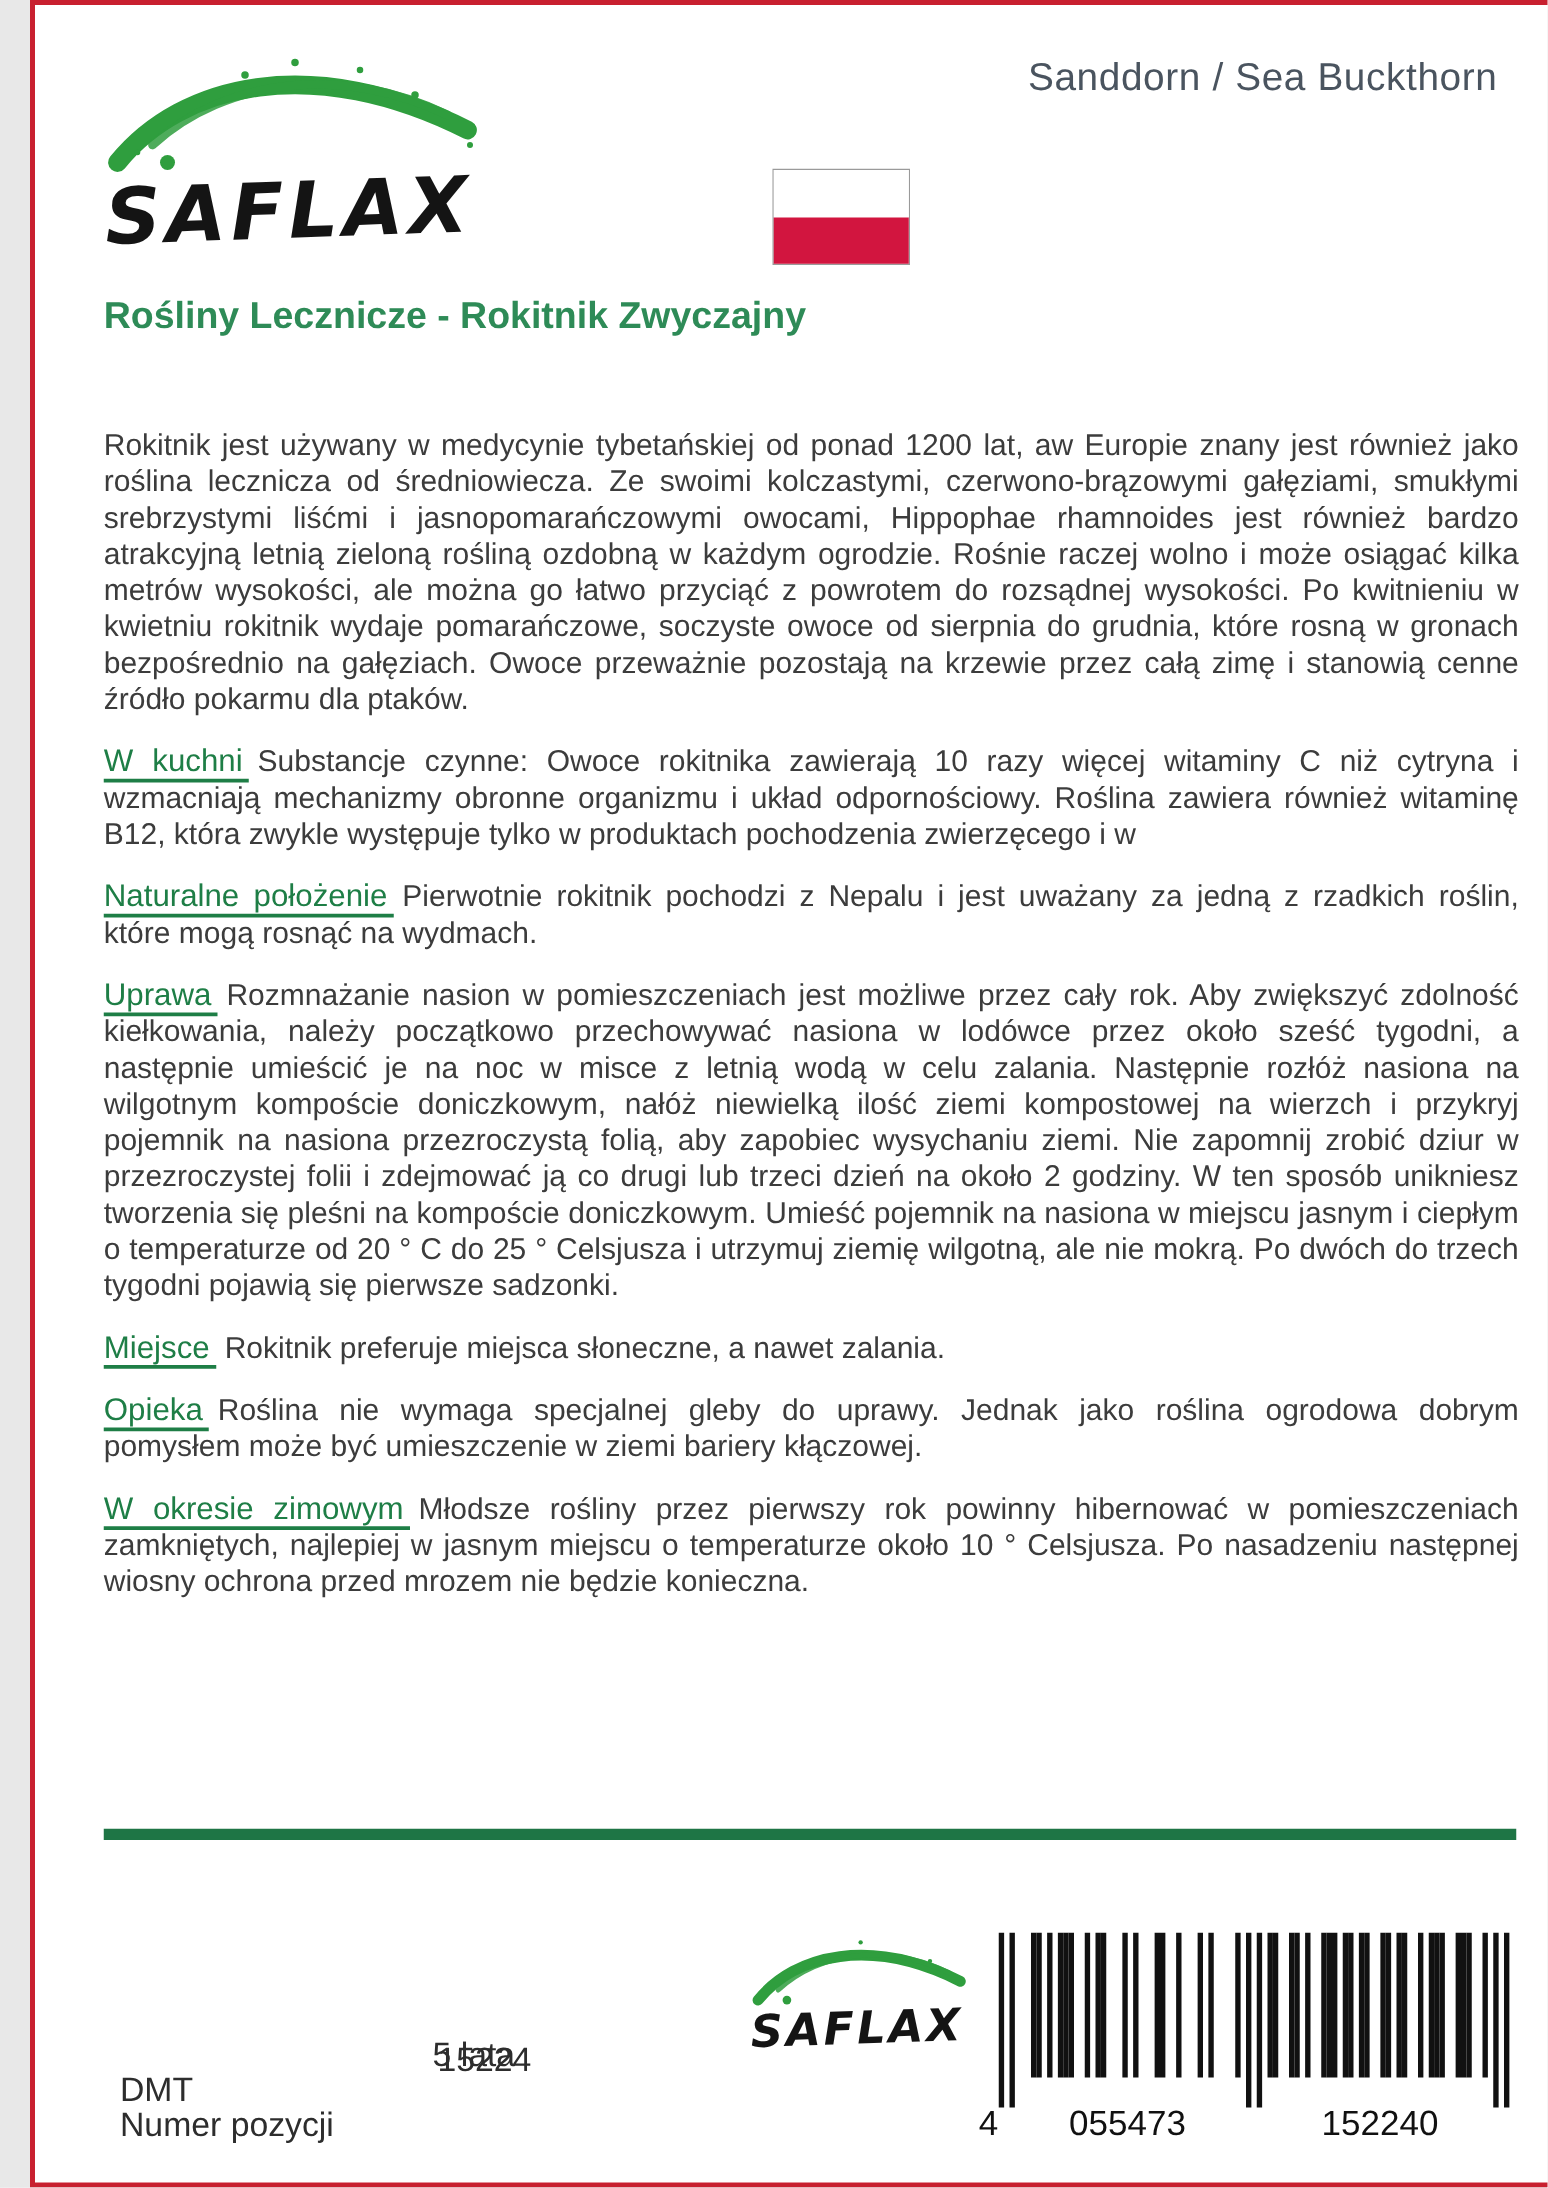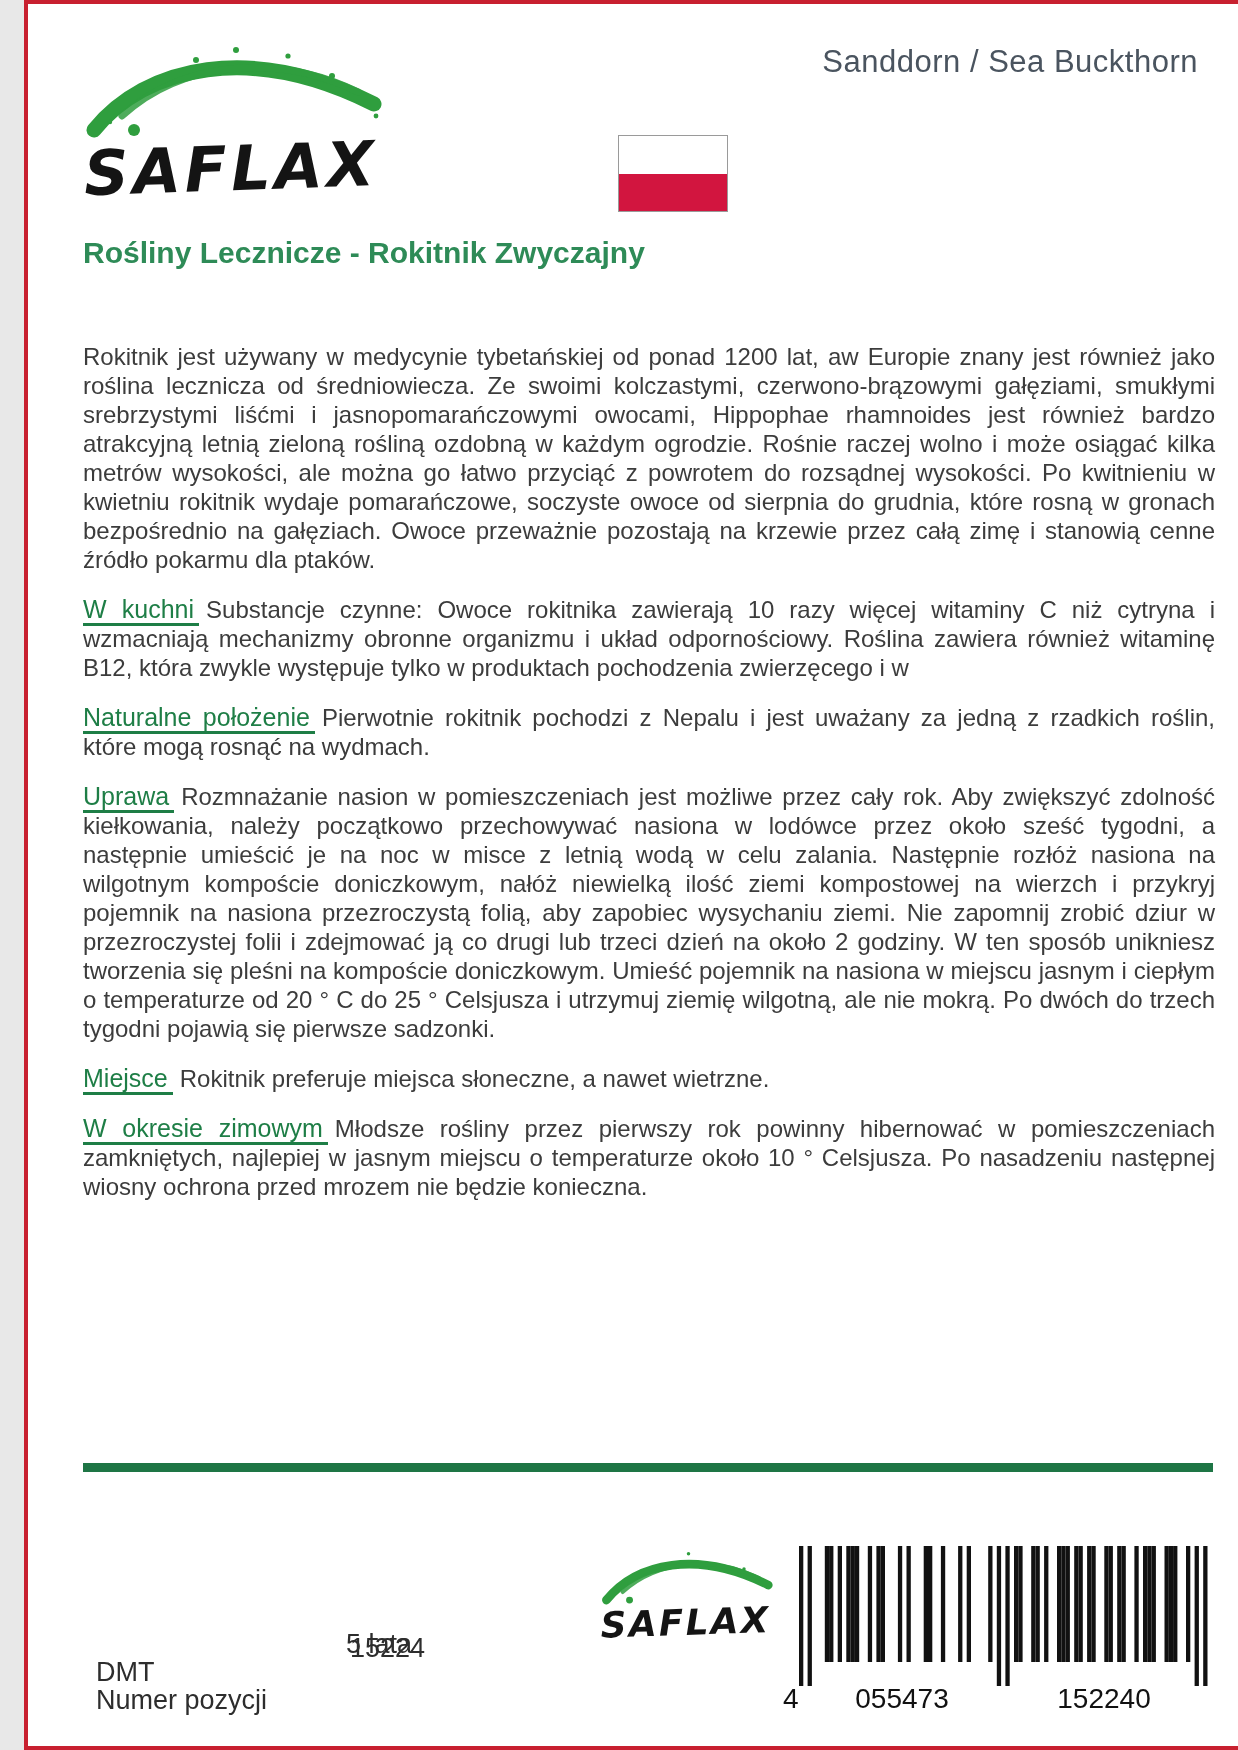--- a/index.html
+++ b/index.html
@@ -93,21 +93,24 @@
     <p>
       <span class="sec-head">W kuchni</span><span>Substancje czynne: Owoce rokitnika zawierają 10 razy więcej witaminy C niż cytryna i wzmacniają mechanizmy obronne organizmu i układ odpornościowy. Roślina zawiera również witaminę B12, która zwykle występuje tylko w produktach pochodzenia zwierzęcego i w</span>
     </p>
     <p>
       <span class="sec-head">Naturalne położenie</span><span>Pierwotnie rokitnik pochodzi z Nepalu i jest uważany za jedną z rzadkich roślin, które mogą rosnąć na wydmach.</span>
     </p>
     <p>
       <span class="sec-head">Uprawa</span><span>Rozmnażanie nasion w pomieszczeniach jest możliwe przez cały rok. Aby zwiększyć zdolność kiełkowania, należy początkowo przechowywać nasiona w lodówce przez około sześć tygodni, a następnie umieścić je na noc w misce z letnią wodą w celu zalania. Następnie rozłóż nasiona na wilgotnym kompoście doniczkowym, nałóż niewielką ilość ziemi kompostowej na wierzch i przykryj pojemnik na nasiona przezroczystą folią, aby zapobiec wysychaniu ziemi. Nie zapomnij zrobić dziur w przezroczystej folii i zdejmować ją co drugi lub trzeci dzień na około 2 godziny. W ten sposób unikniesz tworzenia się pleśni na kompoście doniczkowym. Umieść pojemnik na nasiona w miejscu jasnym i ciepłym o temperaturze od 20 ° C do 25 ° Celsjusza i utrzymuj ziemię wilgotną, ale nie mokrą. Po dwóch do trzech tygodni pojawią się pierwsze sadzonki.</span>
     </p>
     <p>
-      <span class="sec-head">Miejsce</span><span>Rokitnik preferuje miejsca słoneczne, a nawet wietrzne.</span>
+      <span class="sec-head">Miejsce</span><span>Rokitnik preferuje miejsca słoneczne, a nawet zalania.</span>
+    </p>
+    <p>
+      <span class="sec-head">Opieka</span><span>Roślina nie wymaga specjalnej gleby do uprawy. Jednak jako roślina ogrodowa dobrym pomysłem może być umieszczenie w ziemi bariery kłączowej.</span>
     </p>
     <p>
       <span class="sec-head">W okresie zimowym</span><span>Młodsze rośliny przez pierwszy rok powinny hibernować w pomieszczeniach zamkniętych, najlepiej w jasnym miejscu o temperaturze około 10 ° Celsjusza. Po nasadzeniu następnej wiosny ochrona przed mrozem nie będzie konieczna.</span>
     </p>
   </div>
 
   <div class="green-bar"></div>
 
   <div class="footer-label" style="left:68px;top:1653px;">DMT</div>
   <div class="footer-label" style="left:318px;top:1625px;">5 lata</div>

